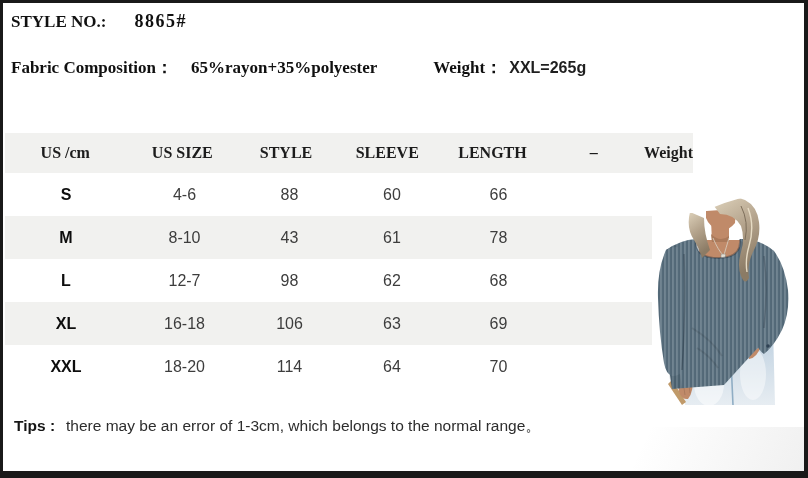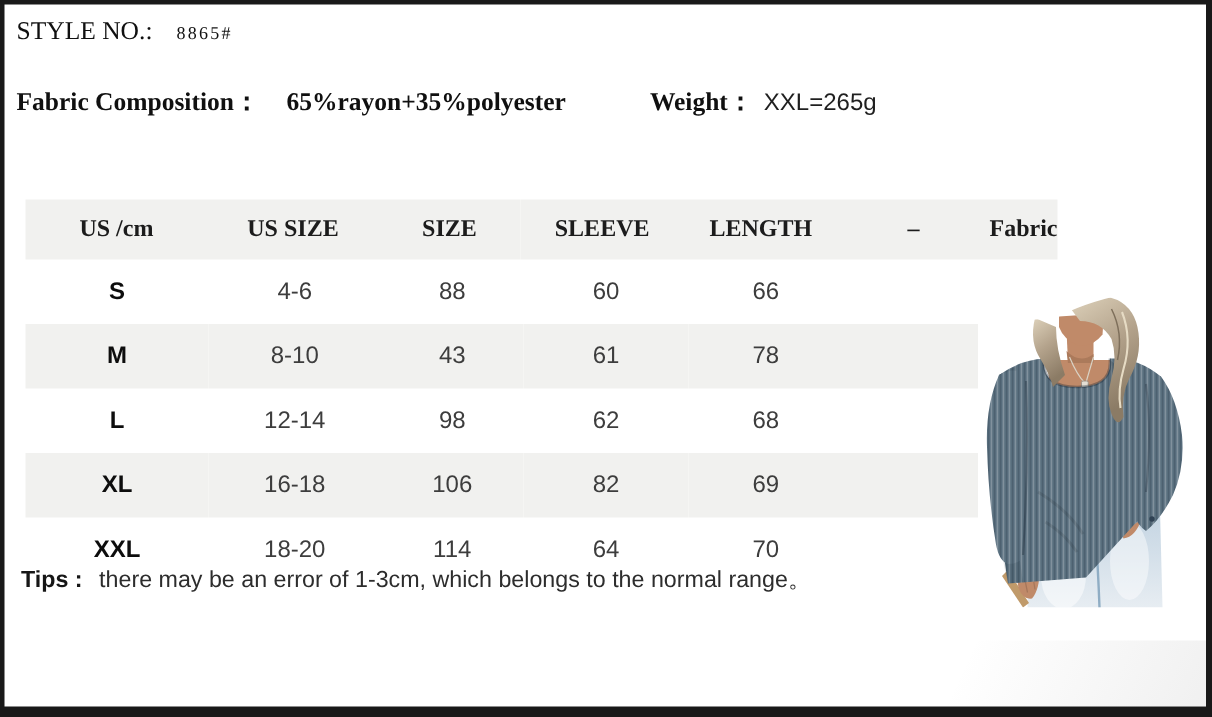--- a/index.html
+++ b/index.html
@@ -2,38 +2,38 @@
 <html style="--border: #191919; --stripe: #f1f1ef; --data-text: #3d3d3d; --sweater: #596f7e; --jeans: #bccfdf; --skin: #c08a69; --hair: #b3a28b;"><head>
 <meta charset="utf-8">
 <style>
   html,body{margin:0;padding:0;background:#fff;}
   .card{
     position:relative;width:808px;height:478px;box-sizing:border-box;
     background:#fff;border:3px solid var(--border,#191919);
     border-right-width:4px;border-bottom-width:7px;overflow:hidden;
     font-family:"Liberation Serif",serif;
   }
-  .style-line{position:absolute;top:8px;left:8px;font-weight:normal;color:#101010;font-size:17px;display:flex;align-items:baseline;}
-  .style-value{margin-left:16px;font-size:12px;letter-spacing:1.5px;}
+  .style-line{position:absolute;top:8px;left:8px;font-weight:bold;color:#101010;font-size:17px;display:flex;align-items:baseline;}
+  .style-value{margin-left:28px;font-size:18px;letter-spacing:1.5px;}
   .fabric-line{position:absolute;top:53px;left:8px;display:flex;align-items:baseline;font-weight:bold;color:#101010;font-size:17px;}
   .fabric-value{margin-left:18px;}
   .weight-label{margin-left:56px;}
-  .weight-value{margin-left:7px;font-family:"Liberation Sans",sans-serif;font-weight:400;font-size:16px;color:#1f1f1f;}
+  .weight-value{margin-left:7px;font-family:"Liberation Sans",sans-serif;font-weight:700;font-size:16px;color:#1f1f1f;}
 
-  .tbl{position:absolute;top:130px;left:14px;width:688px;}
+  .tbl{position:absolute;top:130px;left:2px;width:688px;}
   .tr{display:flex;height:43px;}
   .tr.head{height:40px;}
   .th,.td{display:flex;align-items:center;justify-content:center;height:100%;box-sizing:border-box;}
   .c0{width:122px}.c1{width:115px}.c2{width:95px}.c3{width:110px}.c4{width:103px}.c5{width:102px}.c6{flex:1}
   .head .th{background:var(--stripe);font-weight:bold;font-size:16px;color:#1c1c1c;}
   .tr.stripe .td{background:var(--stripe);}
   .td{font-family:"Liberation Sans",sans-serif;font-size:16px;color:var(--data-text,#3d3d3d);}
   .td.size{font-weight:bold;font-size:16px;color:#0d0d0d;}
 
-  .tips{position:absolute;top:373px;left:11px;font-family:"Liberation Sans",sans-serif;font-size:15.5px;color:#2d2d2d;display:flex;align-items:baseline;white-space:nowrap;}
+  .tips{position:absolute;top:413px;left:11px;font-family:"Liberation Sans",sans-serif;font-size:15.5px;color:#2d2d2d;display:flex;align-items:baseline;white-space:nowrap;}
   .tips .tips-label{font-weight:bold;color:#161616;margin-right:11px;}
 
   .photo{position:absolute;left:649px;top:175px;width:145px;height:227px;}
   .shade{position:absolute;right:0;bottom:0;width:250px;height:44px;pointer-events:none;
     background:linear-gradient(115deg,rgba(255,255,255,0) 35%,rgba(110,110,110,0.10));}
 </style>
 </head>
 <body>
 
 <div class="card">
@@ -47,25 +47,25 @@
     <span>Fabric Composition：</span>
     <span class="fabric-value">65%rayon+35%polyester</span>
     <span class="weight-label">Weight：</span>
     <span class="weight-value">XXL=265g</span>
   </div>
 
   <div class="tbl">
     <div class="tr head">
       <div class="th c0">US /cm</div>
       <div class="th c1">US SIZE</div>
-      <div class="th c2">SIZE</div>
+      <div class="th c2">STYLE</div>
       <div class="th c3">SLEEVE</div>
       <div class="th c4">LENGTH</div>
       <div class="th c5">–</div>
-      <div class="th c6">Fabric</div>
+      <div class="th c6">Weight</div>
     </div>
 
     <div class="tr">
       <div class="td size c0">S</div>
       <div class="td c1">4-6</div>
       <div class="td c2">88</div>
       <div class="td c3">60</div>
       <div class="td c4">66</div>
       <div class="td c5"></div>
     </div>
@@ -74,32 +74,32 @@
       <div class="td size c0">M</div>
       <div class="td c1">8-10</div>
       <div class="td c2">43</div>
       <div class="td c3">61</div>
       <div class="td c4">78</div>
       <div class="td c5"></div>
     </div>
 
     <div class="tr">
       <div class="td size c0">L</div>
-      <div class="td c1">12-14</div>
+      <div class="td c1">12-7</div>
       <div class="td c2">98</div>
       <div class="td c3">62</div>
       <div class="td c4">68</div>
       <div class="td c5"></div>
     </div>
 
     <div class="tr stripe">
       <div class="td size c0">XL</div>
       <div class="td c1">16-18</div>
       <div class="td c2">106</div>
-      <div class="td c3">82</div>
+      <div class="td c3">63</div>
       <div class="td c4">69</div>
       <div class="td c5"></div>
     </div>
 
     <div class="tr">
       <div class="td size c0">XXL</div>
       <div class="td c1">18-20</div>
       <div class="td c2">114</div>
       <div class="td c3">64</div>
       <div class="td c4">70</div>

